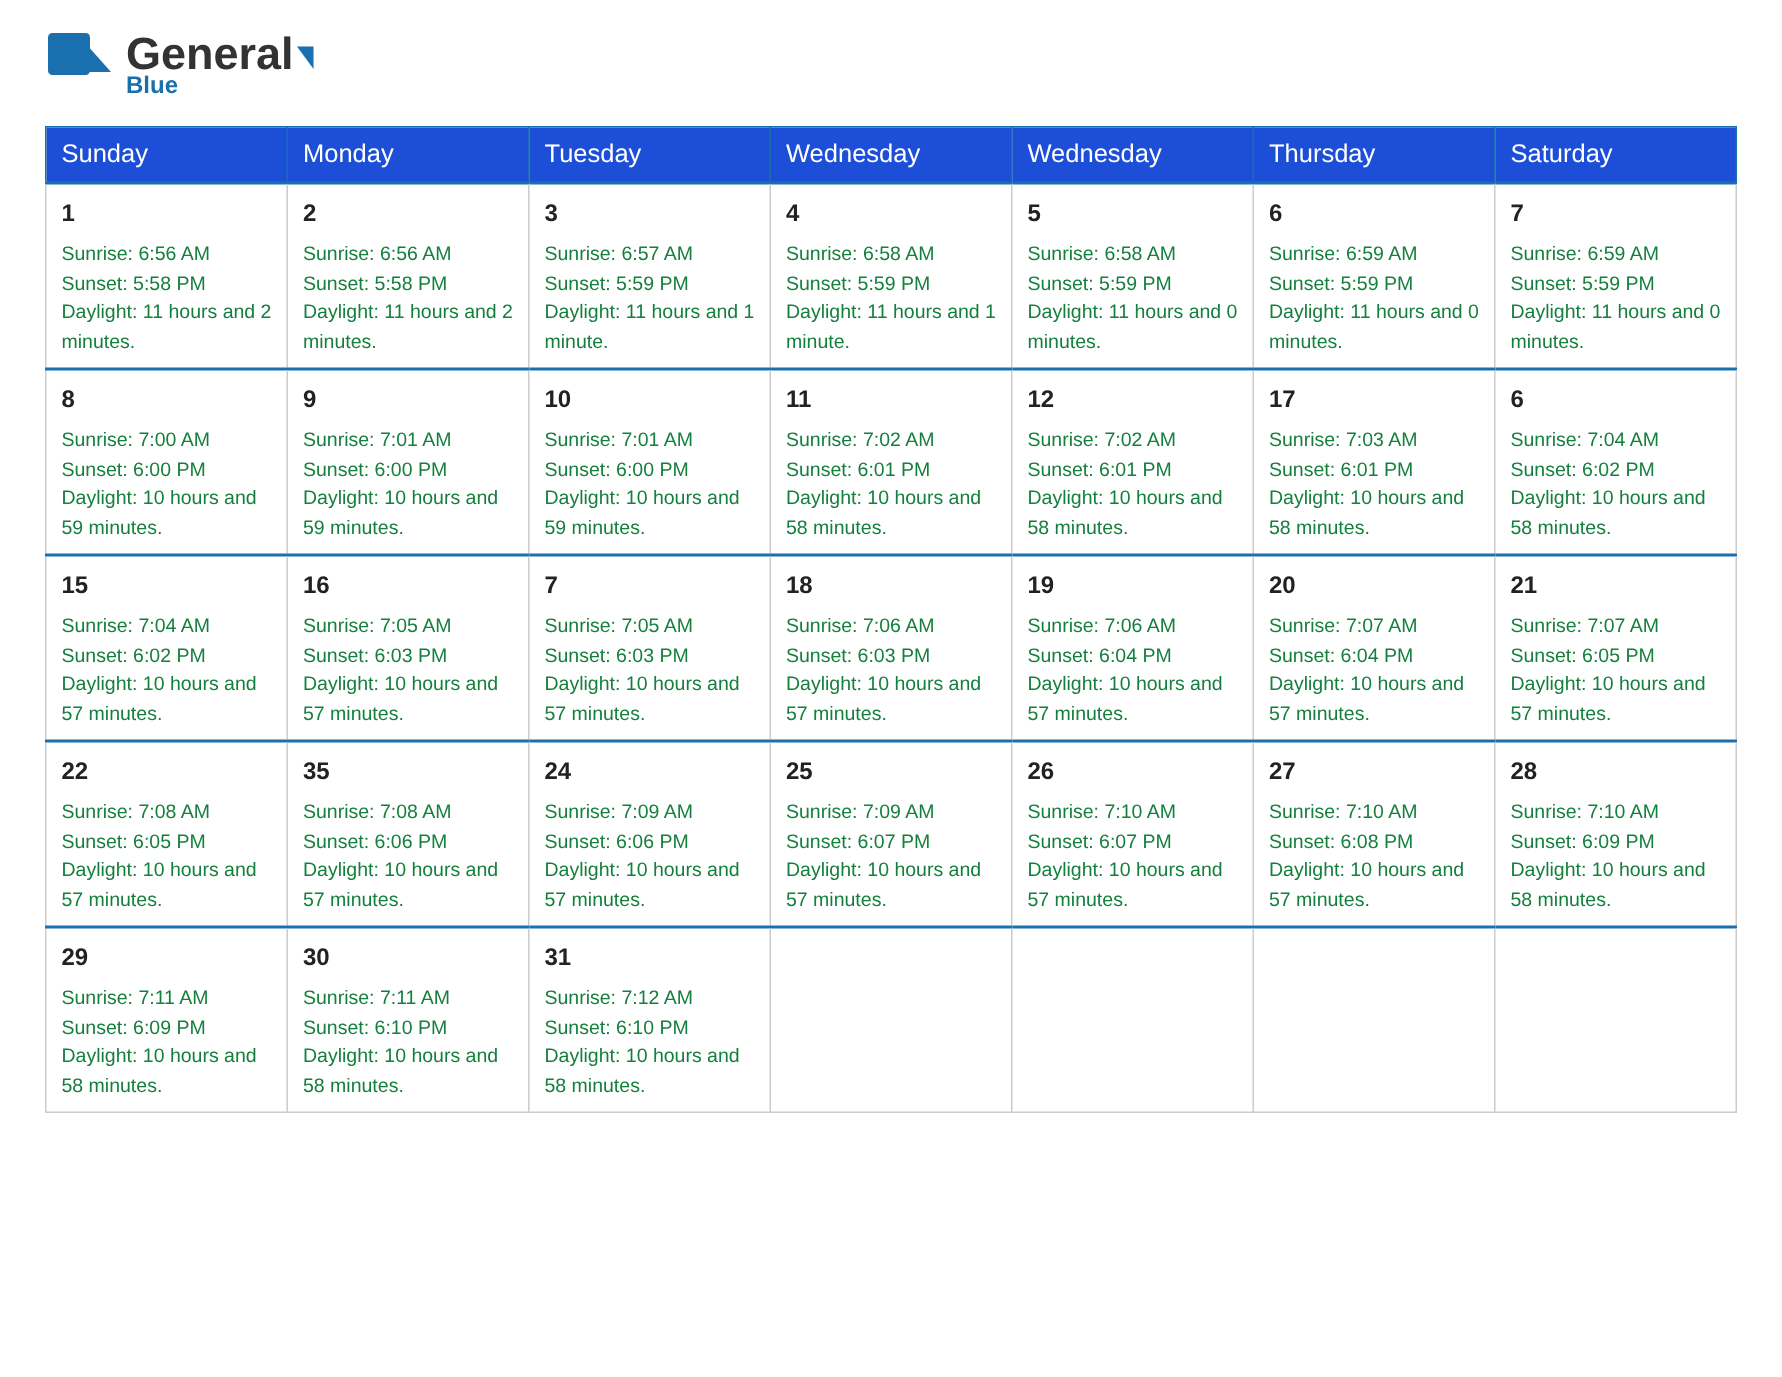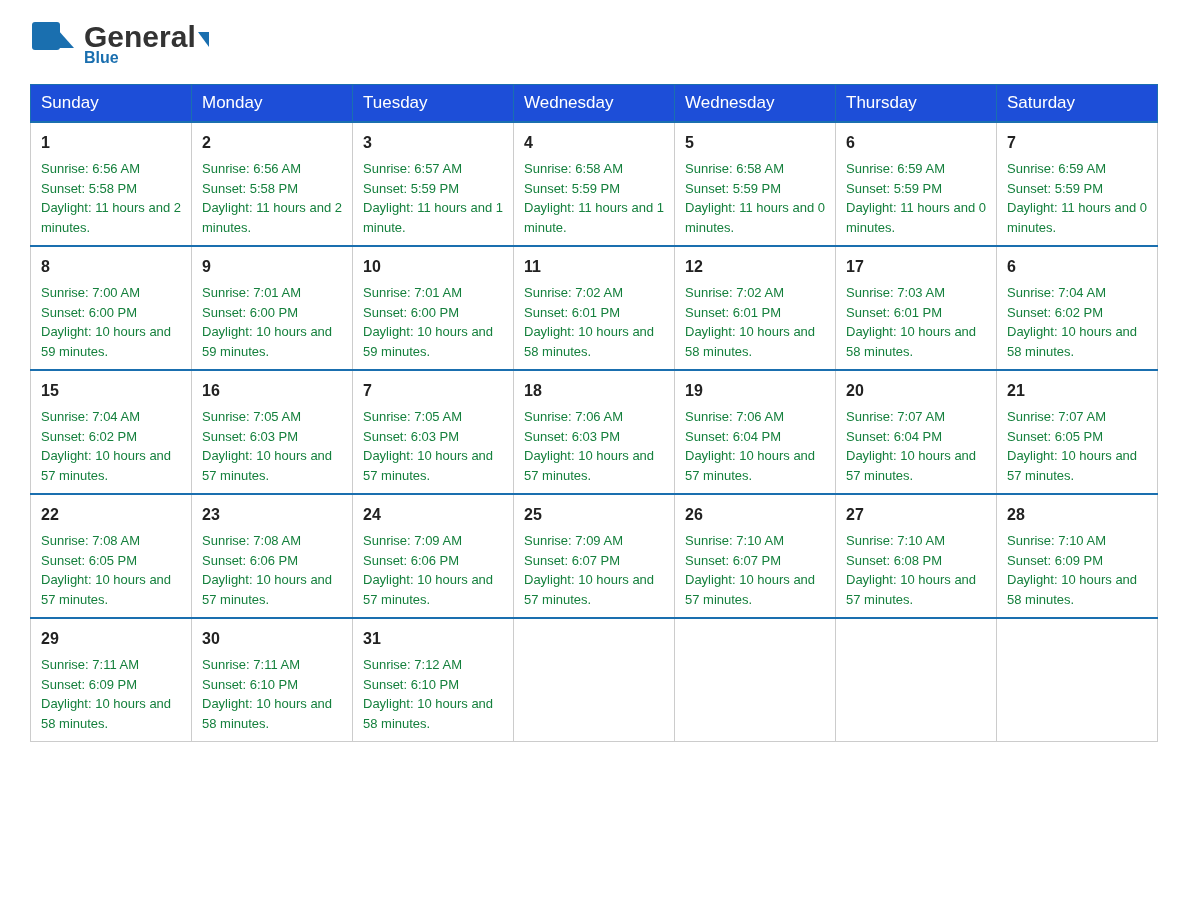--- a/index.html
+++ b/index.html
@@ -204,21 +204,21 @@
           <span class="day-number">21</span>
           <div class="day-info">Sunrise: 7:07 AM<br>Sunset: 6:05 PM<br>Daylight: 10 hours and 57 minutes.</div>
         </td>
       </tr>
       <tr>
         <td>
           <span class="day-number">22</span>
           <div class="day-info">Sunrise: 7:08 AM<br>Sunset: 6:05 PM<br>Daylight: 10 hours and 57 minutes.</div>
         </td>
         <td>
-          <span class="day-number">23</span>
+          <span class="day-number">35</span>
           <div class="day-info">Sunrise: 7:08 AM<br>Sunset: 6:06 PM<br>Daylight: 10 hours and 57 minutes.</div>
         </td>
         <td>
           <span class="day-number">24</span>
           <div class="day-info">Sunrise: 7:09 AM<br>Sunset: 6:06 PM<br>Daylight: 10 hours and 57 minutes.</div>
         </td>
         <td>
           <span class="day-number">25</span>
           <div class="day-info">Sunrise: 7:09 AM<br>Sunset: 6:07 PM<br>Daylight: 10 hours and 57 minutes.</div>
         </td>

